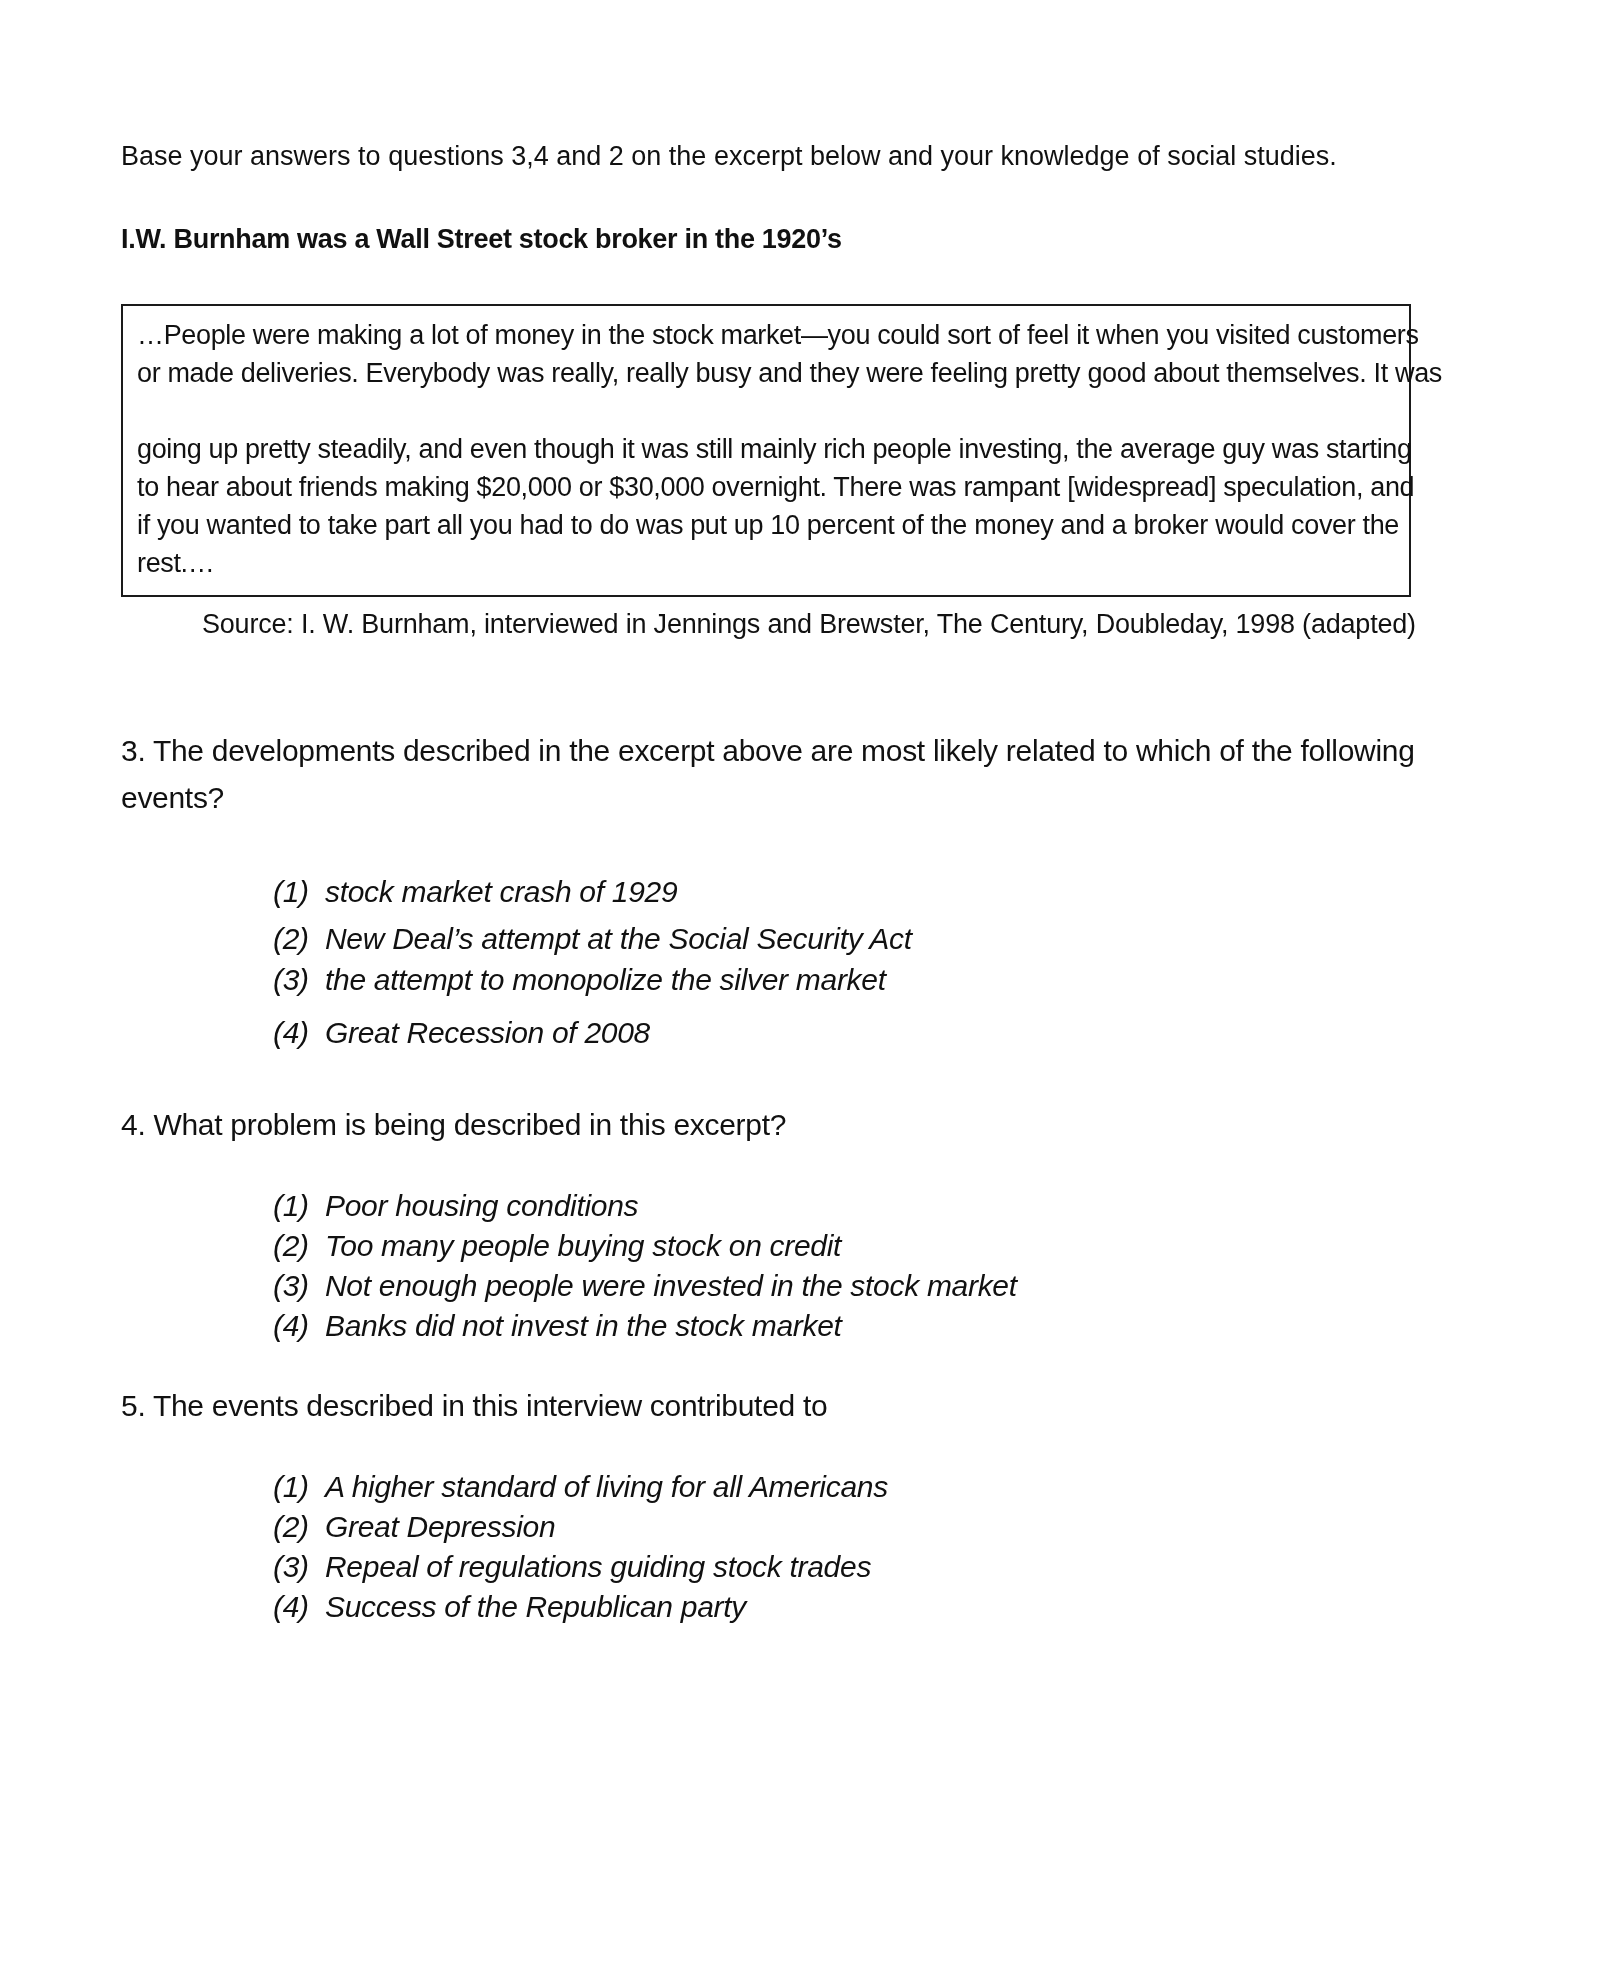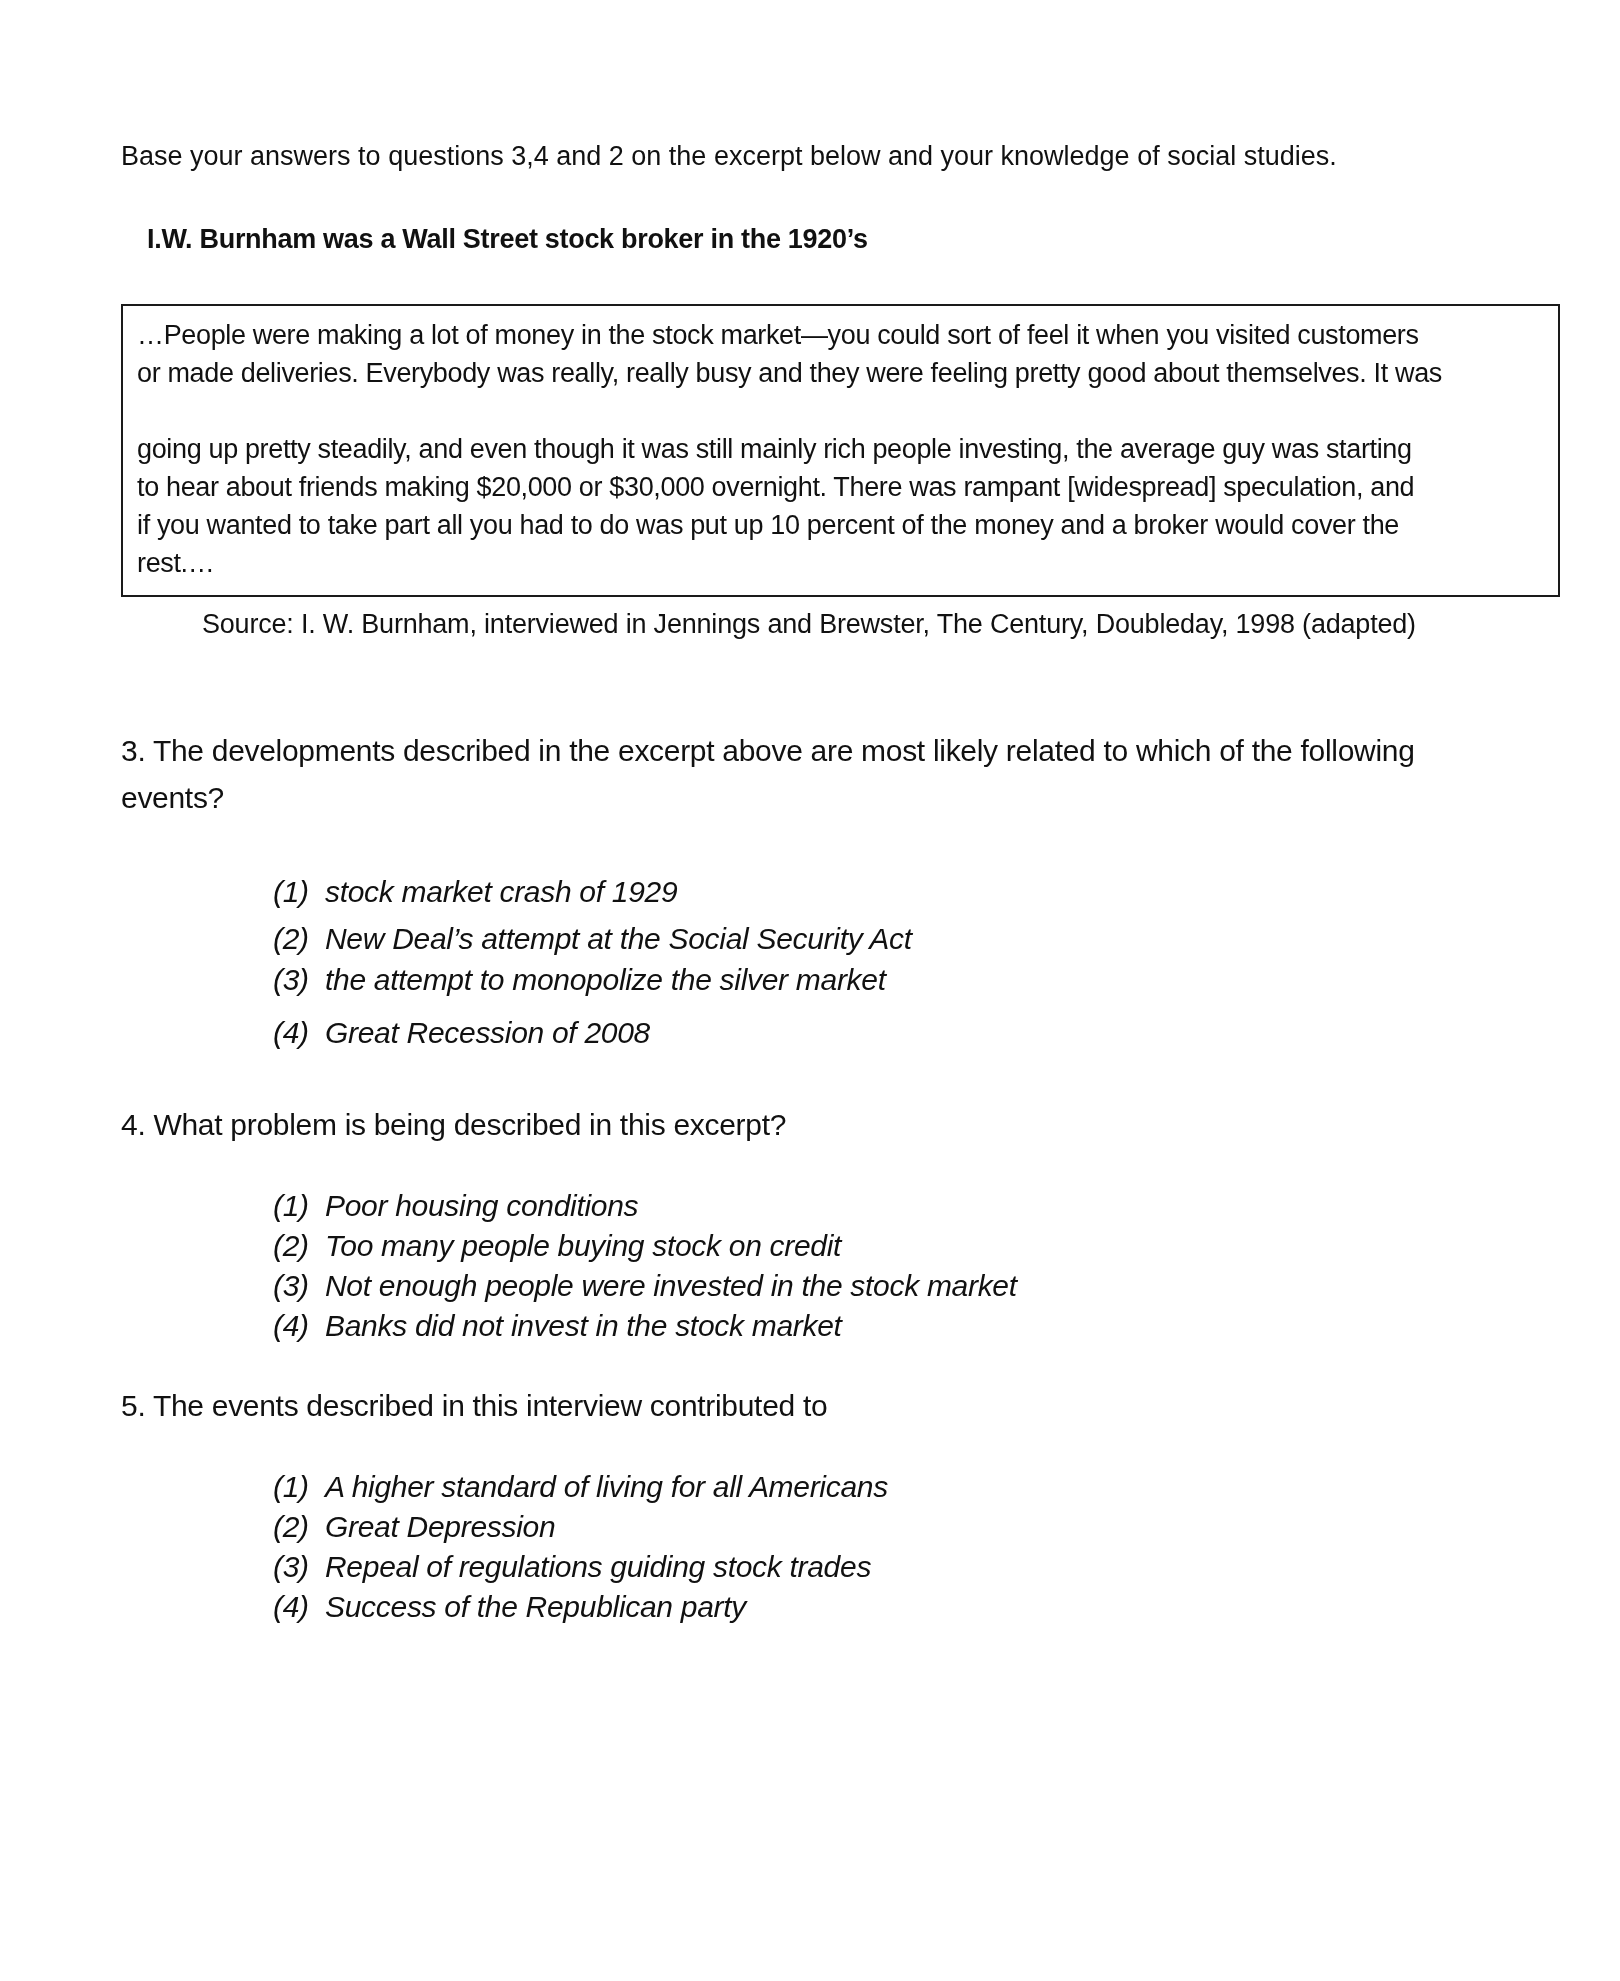--- a/index.html
+++ b/index.html
@@ -3,23 +3,23 @@
 <meta charset="utf-8">
 <style>
   html, body { margin: 0; padding: 0; background: #ffffff; }
   body {
     width: 1620px; height: 1981px; position: relative; overflow: hidden;
     font-family: "Liberation Sans", "DejaVu Sans", sans-serif;
     color: #111111;
   }
   .abs { position: absolute; white-space: nowrap; }
   .intro { left: 121px; top: 141px; font-size: 27px; }
-  .title { left: 121px; top: 224px; font-size: 27px; font-weight: bold; letter-spacing: -0.3px; margin-left: 26px; }
+  .title { left: 121px; top: 224px; font-size: 27px; font-weight: bold; letter-spacing: -0.3px; }
   .excerpt-box {
-    position: absolute; left: 121px; top: 304px; width: 1439px; height: 293px;
+    position: absolute; left: 121px; top: 304px; width: 1290px; height: 293px;
     border: 2.5px solid #1a1a1a; box-sizing: border-box;
   }
   .excerpt-line { position: absolute; left: 14px; font-size: 27px; white-space: nowrap; letter-spacing: -0.35px; }
   .source { left: 202px; top: 609px; font-size: 27px; letter-spacing: -0.2px; text-align: right; }
   .question { left: 121px; font-size: 30px; letter-spacing: -0.3px; }
   .option { left: 273px; font-size: 30px; letter-spacing: -0.3px; font-style: italic; }
   .opt-num { display: inline-block; width: 52px; }
 </style>
 </head>
 <body>

